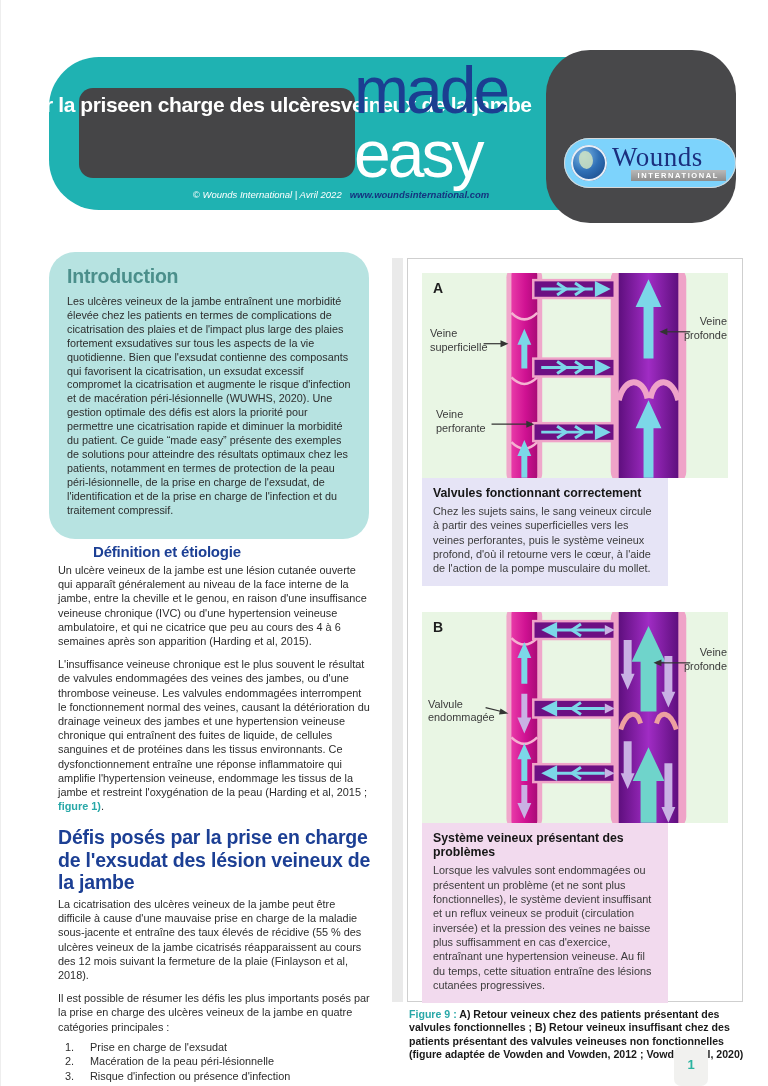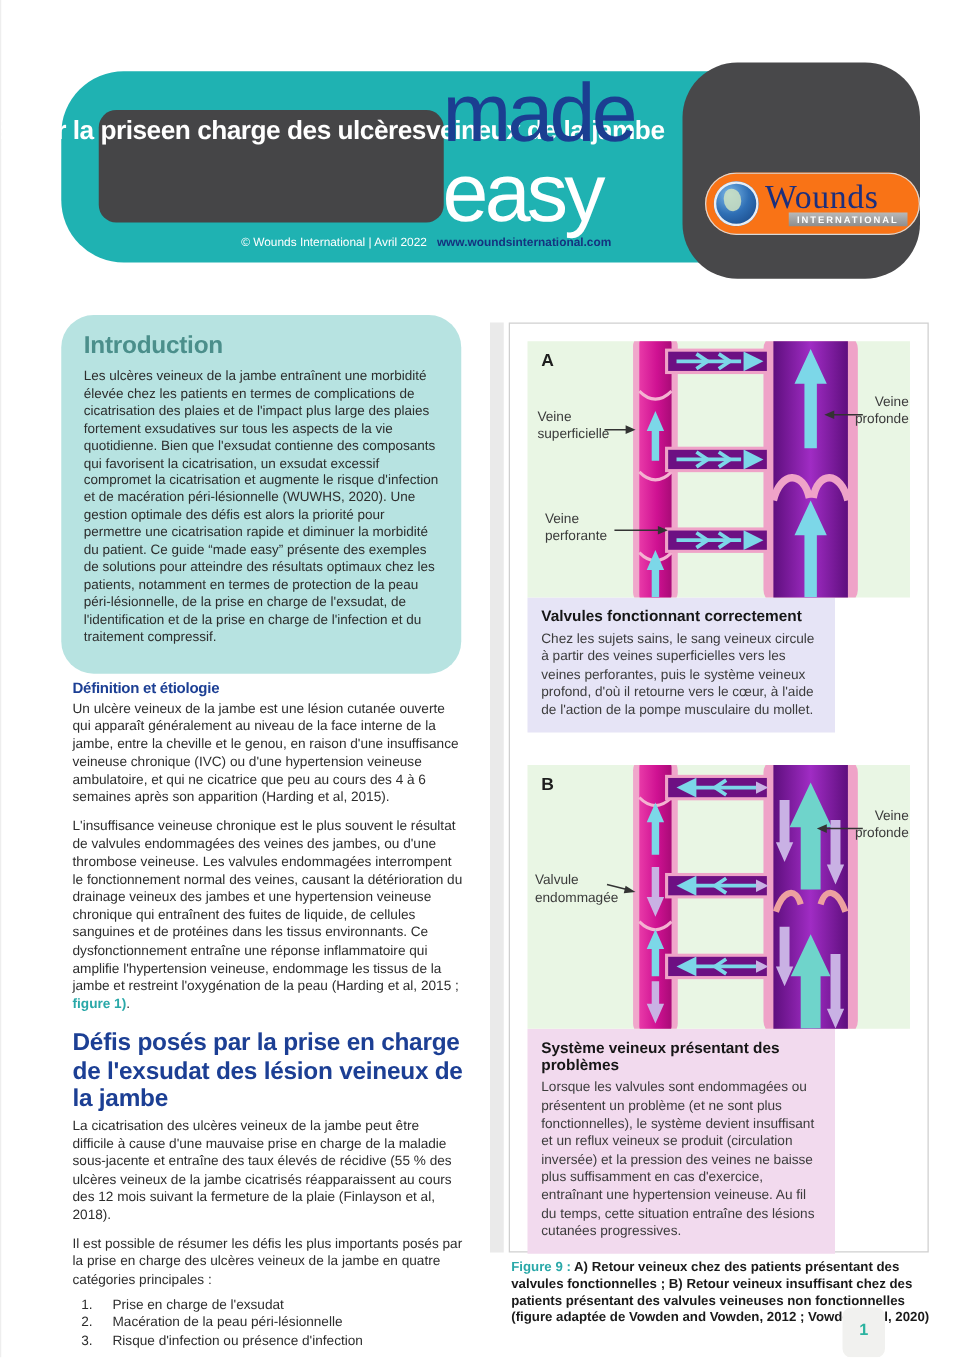--- a/index.html
+++ b/index.html
@@ -18,42 +18,42 @@
     background:#454547; border-radius:14px; z-index:3;
     display:flex; flex-direction:row; justify-content:center;
     padding:2px 10px; text-align:right; }
   .title-box .tl { color:#fff; font-weight:bold; font-size:21px; line-height:29px;
     letter-spacing:-0.4px; white-space:nowrap; }
   .brand { position:absolute; left:353px; top:62px; z-index:3;
     font-size:66px; line-height:56px; letter-spacing:-3px; font-weight:400; }
   .brand .made { color:#1b3e91; display:block; }
   .brand .easy { color:#ffffff; display:block; margin-top:8px; }
   .logo-pill { position:absolute; left:563px; top:138px; width:172px; height:50px;
-    background:#f97316; border-radius:25px; z-index:4; box-shadow:0 0 0 1px #d8d8d8 inset; }
+    background:#7dd3fc; border-radius:25px; z-index:4; box-shadow:0 0 0 1px #d8d8d8 inset; }
   .globe { position:absolute; left:7px; top:7px; width:36px; height:36px; border-radius:50%;
     background:radial-gradient(circle at 35% 30%, #7db9e8 0%, #2f6fb5 45%, #123d7a 100%);
     box-shadow:0 0 0 2px #e7edf5 inset; }
   .globe:after { content:""; position:absolute; left:8px; top:6px; width:14px; height:18px;
     background:#cfe3c2; border-radius:45% 60% 50% 60%; opacity:.85; }
   .logo-word { position:absolute; left:48px; top:4px; font-family:"Liberation Serif", serif;
     font-size:27px; color:#1b2f7e; letter-spacing:0.5px; }
   .intl-bar { position:absolute; right:10px; bottom:7px; padding:1px 7px;
     background:linear-gradient(180deg,#b9b9b9,#8d8d8d); color:#fff; font-size:7.5px;
     letter-spacing:1.6px; font-weight:bold; }
   .copy-row { position:absolute; left:120px; top:189px; width:440px; z-index:3;
-    display:flex; justify-content:center; gap:8px; font-size:9.5px; }
+    display:flex; justify-content:center; gap:8px; font-size:9.5px;font-style:italic; }
   .copy-row .c1 { color:#ffffff; }
   .copy-row .c2 { color:#14337f; font-weight:bold; }
   
   .intro-box { position:absolute; left:48px; top:252px; width:320px; height:287px;
     background:#b7e3e1; border-radius:26px; padding:13px 17px 10px 18px; overflow:hidden; }
   .intro-box h2 { color:#4b8f8b; font-size:19.5px; margin-bottom:7px; letter-spacing:-0.2px; }
   .intro-box p { font-size:10.8px; line-height:13.9px; color:#2d2d2d; }
   .left-col { position:absolute; left:57px; top:543px; width:313px; color:#2d2d2d; }
-  .left-col h2.blue { color:#1c3f94; font-size:12px; letter-spacing:-0.2px; margin-bottom:3px; }
+  .left-col h2.blue { color:#1c3f94; font-size:15px; letter-spacing:-0.2px; margin-bottom:3px;margin-left:35px; }
   .left-col h2.blue-lg { color:#1c3f94; font-size:19.5px; line-height:22.5px;
     letter-spacing:-0.2px; margin:13px 0 3px 0; }
   .left-col p { font-size:10.9px; line-height:14.2px; margin-bottom:9px; }
   .teal-link { color:#29a8a8; font-weight:bold; }
   ol.challenges { list-style:none; margin-top:-3px; }
   ol.challenges li { font-size:10.9px; line-height:14.6px; display:flex; }
   ol.challenges .num { width:16px; margin-left:7px; }
   ol.challenges .lbl { margin-left:9px; }
   .col-divider { position:absolute; left:391px; top:258px; width:11px; height:744px;
     background:#eaeaea; }

